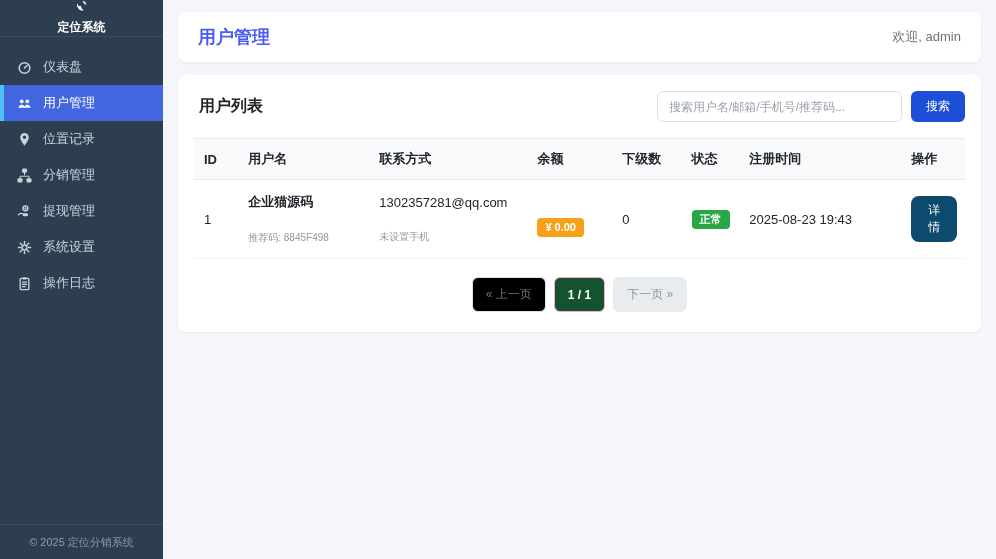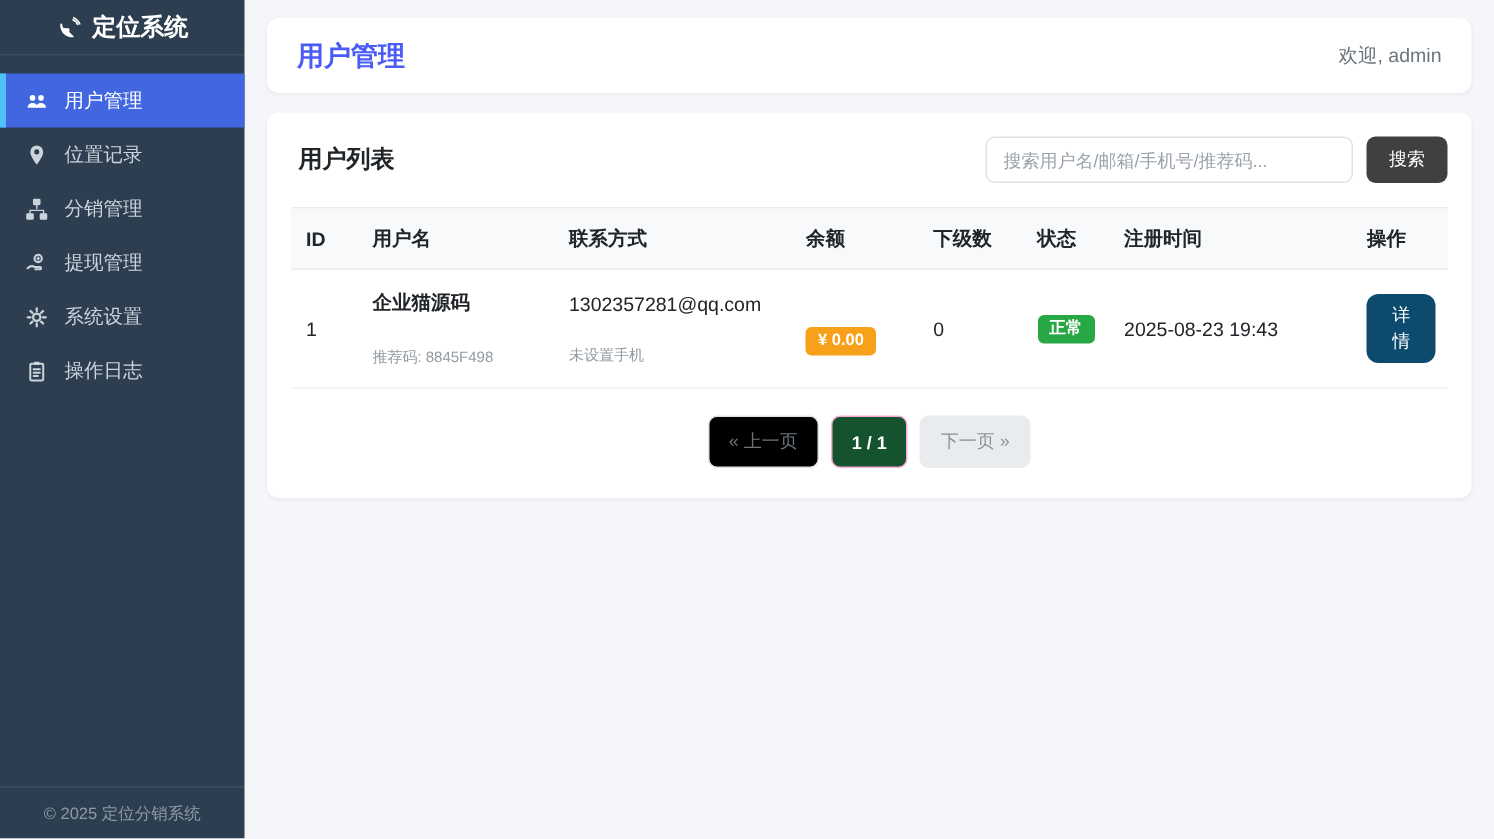--- a/index.html
+++ b/index.html
@@ -12,22 +12,23 @@
     color:#212529;
   }
   
   .sidebar {
     width:163px; min-width:163px; height:559px;
     background:#2c3e50;
     display:flex; flex-direction:column;
   }
   .logo {
     height:37px; display:flex; align-items:center; justify-content:center;
-    gap:7px; color:#ffffff; font-size:16px; font-weight:bold;
+    gap:7px; color:#ffffff; font-size:12px; font-weight:bold;
     border-bottom:1px solid rgba(255,255,255,.08);
+    flex-direction:column;
   }
   .logo svg { width:17px; height:17px; }
   .menu { flex:1; padding-top:12px; }
   .menu-item {
     display:flex; align-items:center; gap:11px;
     height:36px; padding:0 17px;
     font-size:13px; color:#ccd4db; cursor:pointer;
   }
   .menu-item svg { width:15px; height:15px; flex:0 0 15px; }
   .menu-item.active {
@@ -63,21 +64,21 @@
   .list-title { font-size:16px; font-weight:bold; color:#212529; padding-left:5px; }
   .search-area { display:flex; align-items:center; gap:9px; }
   .search-input {
     width:245px; height:31px; padding:0 11px;
     border:1px solid #dde1e6; border-radius:6px;
     font-size:12px; color:#495057; outline:none;
     font-family:"Liberation Sans","DejaVu Sans",sans-serif;
   }
   .search-input::placeholder { color:#9aa2ab; }
   .search-btn {
-    background:#404040; color:#fff; border:none; border-radius:6px;
+    background:#1d4ed8; color:#fff; border:none; border-radius:6px;
     height:31px; padding:0 15px; font-size:12px; cursor:pointer;
   }
   
   table { width:100%; border-collapse:collapse; font-size:13px; }
   thead th {
     background:#f8f9fa; text-align:left; font-weight:bold; color:#212529;
     padding:11px 8px; border-top:1px solid #e9ecef; border-bottom:1px solid #e9ecef;
     white-space:nowrap;
   }
   tbody td { padding:13px 8px; border-bottom:1px solid #f1f3f5; vertical-align:middle; }
@@ -117,20 +118,27 @@
     <svg viewBox="0 0 16 16" fill="#fff">
       <path d="M2 6.2C2 10.8 5.6 14 9.8 14c.5 0 .9-.4.6-.7L5.2 8.1c-.9.2-1.8-.4-1.8-1.4 0-.2 0-.4.1-.6l-.8-.8C2.3 5 2 5.6 2 6.2z"></path>
       <circle cx="6.5" cy="9.5" r="1.4"></circle>
       <path d="M9.6 3.4a4.6 4.6 0 0 1 3 3l1-.3a5.7 5.7 0 0 0-3.7-3.7l-.3 1z"></path>
       <path d="M10.2 1.1l-.3 1a6.8 6.8 0 0 1 4 4l1-.3a7.9 7.9 0 0 0-4.7-4.7z"></path>
     </svg>
     <span>定位系统</span>
   </div>
 
   <nav class="menu">
+    <div class="menu-item">
+      <svg viewBox="0 0 16 16" fill="none" stroke="currentColor" stroke-width="1.6">
+        <circle cx="8" cy="8.5" r="5.7"></circle>
+          <path d="M8 8.5l2.6-2.6" stroke-linecap="round"></path>
+      </svg>
+      <span>仪表盘</span>
+    </div>
     <div class="menu-item active">
       <svg viewBox="0 0 16 16" fill="currentColor">
         <circle cx="5" cy="5.6" r="2"></circle>
           <circle cx="11" cy="5.6" r="2"></circle>
         <path d="M1.5 12.6c0-2 1.6-3.4 3.5-3.4s3.5 1.4 3.5 3.4z"></path>
         <path d="M7.5 12.6c0-2 1.6-3.4 3.5-3.4s3.5 1.4 3.5 3.4z"></path>
       </svg>
       <span>用户管理</span>
     </div>
     <div class="menu-item">

